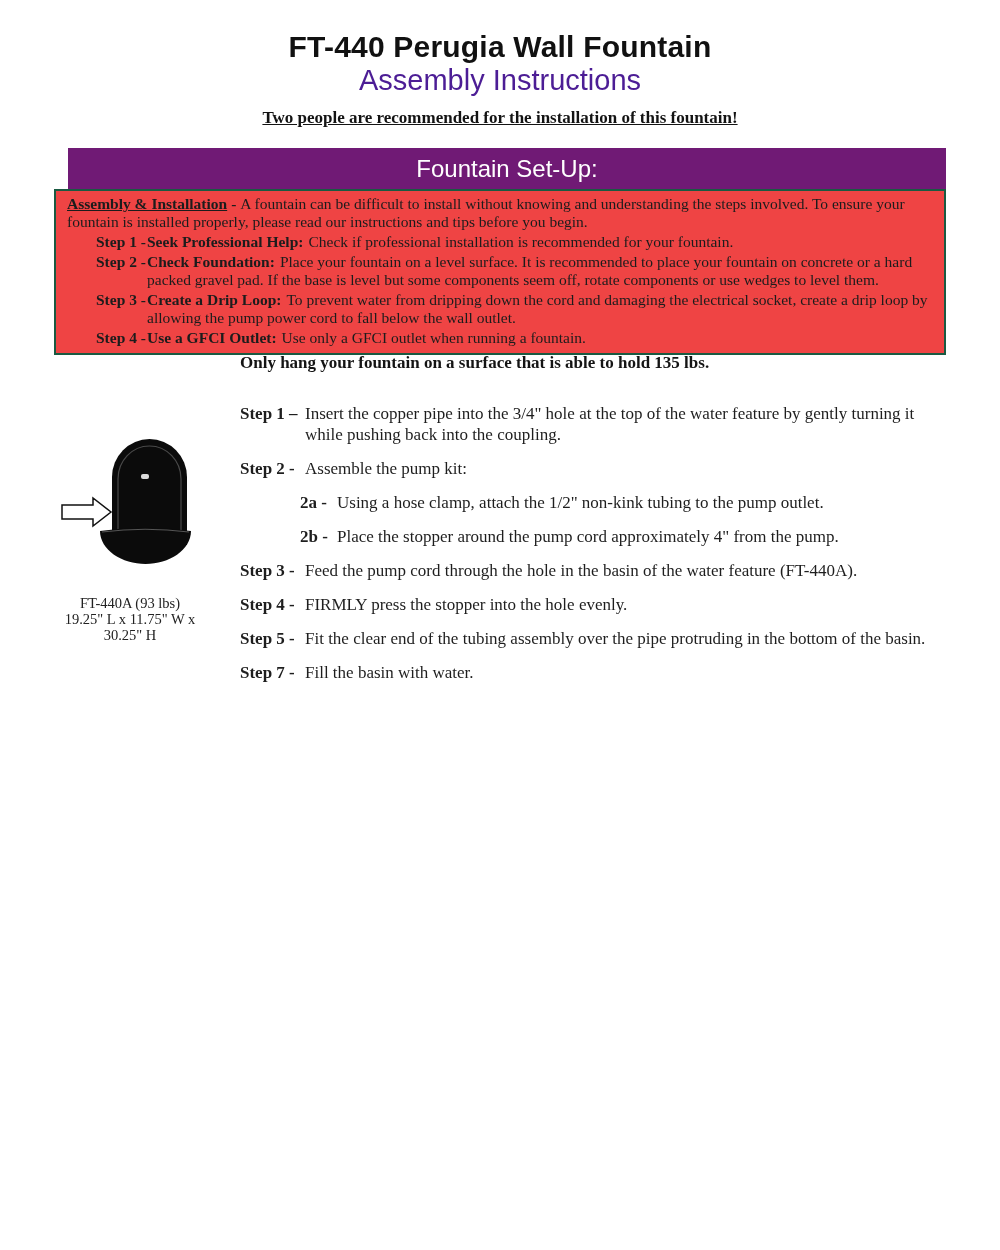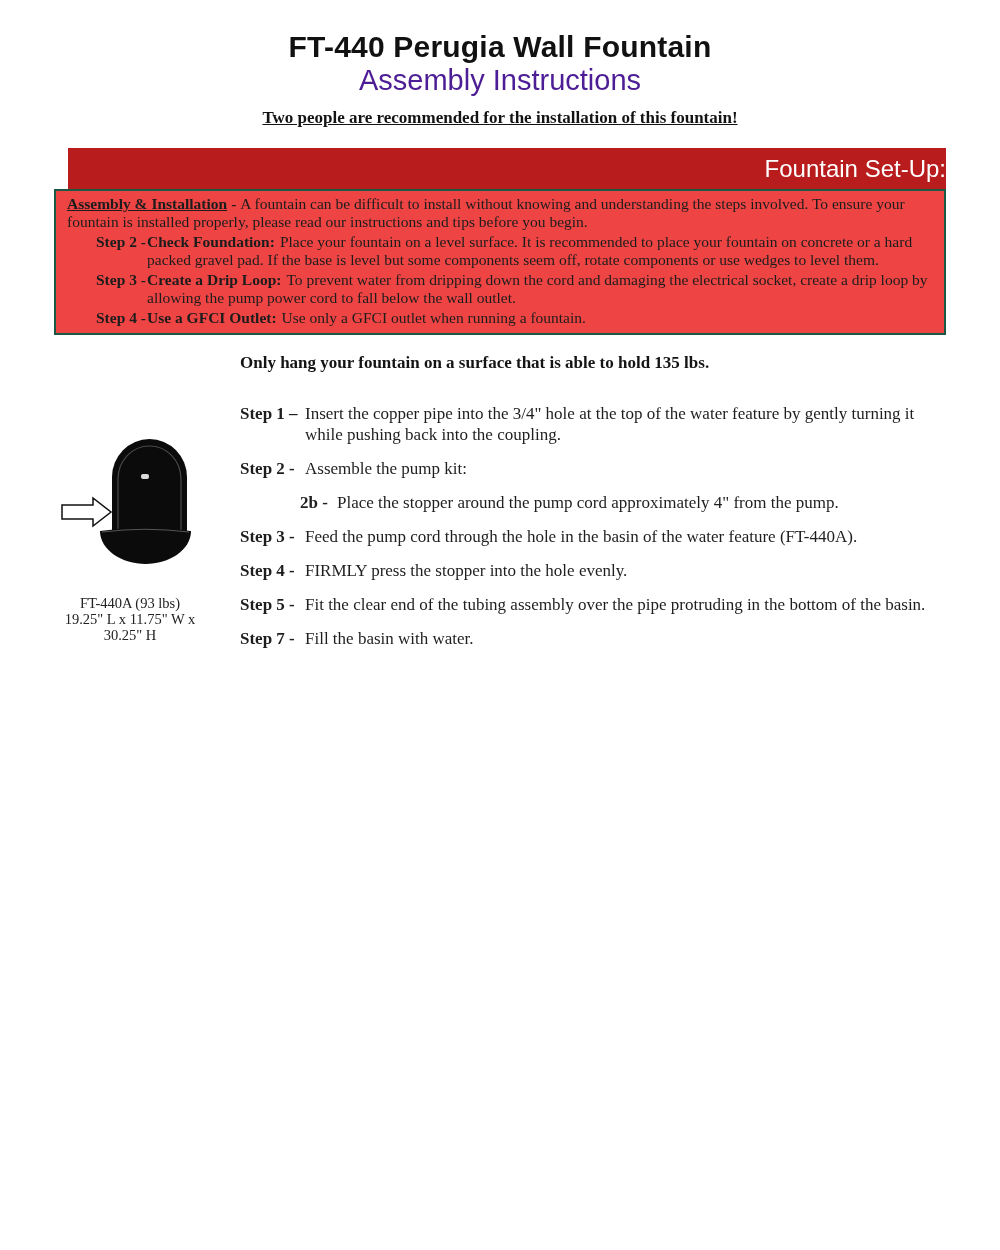--- a/index.html
+++ b/index.html
@@ -22,21 +22,21 @@
     font-family:"Liberation Sans", sans-serif; font-weight:normal; font-size:29px;
     color:#4c1d95; margin:0;
   }
   .notice {
     position:absolute; top:108px; left:0; width:100%; text-align:center;
     font-size:17px; font-weight:bold; text-decoration:underline; color:#131313;
   }
 
   .greenbar {
     position:absolute; left:68px; right:54px; top:148px; height:41px;
-    background:#b91c1c; color:#ffffff; text-align:right;
+    background:#701a75; color:#ffffff; text-align:center;
     font-family:"Liberation Sans", sans-serif; font-size:24px; line-height:41px;
   }
 
   .setup-box {
     position:absolute; left:54px; right:54px; top:189px;
     border:2px solid #1a5a42; background:#ef4444;
     padding:4px 11px 6px 11px;
     font-size:15.5px; line-height:18px; color:#1c1c1c;
   }
   .intro { margin:0 0 2px 0; }
@@ -71,20 +71,24 @@
   <div class="notice">Two people are recommended for the installation of this fountain!</div>
 
   <div class="greenbar">
     <span>Fountain Set-Up:</span>
   </div>
 
   <div class="setup-box">
     <p class="intro"><span class="b u">Assembly &amp; Installation</span><span class="sep">-</span><span>A fountain can be difficult to install without knowing and understanding the steps involved. To ensure your fountain is installed properly, please read our instructions and tips before you begin.</span></p>
 
     <div class="sstep">
+      <span class="slabel">Step 1 -</span>
+      <span class="sbody"><span class="st">Seek Professional Help:</span><span>Check if professional installation is recommended for your fountain.</span></span>
+    </div>
+    <div class="sstep">
       <span class="slabel">Step 2 -</span>
       <span class="sbody"><span class="st">Check Foundation:</span><span>Place your fountain on a level surface. It is recommended to place your fountain on concrete or a hard packed gravel pad. If the base is level but some components seem off, rotate components or use wedges to level them.</span></span>
     </div>
     <div class="sstep">
       <span class="slabel">Step 3 -</span>
       <span class="sbody"><span class="st">Create a Drip Loop:</span><span>To prevent water from dripping down the cord and damaging the electrical socket, create a drip loop by allowing the pump power cord to fall below the wall outlet.</span></span>
     </div>
     <div class="sstep">
       <span class="slabel">Step 4 -</span>
       <span class="sbody"><span class="st">Use a GFCI Outlet:</span><span>Use only a GFCI outlet when running a fountain.</span></span>
@@ -116,20 +120,24 @@
 
     <div class="mstep">
       <span class="mlabel">Step 1 –</span>
       <span class="mbody">Insert the copper pipe into the 3/4" hole at the top of the water feature by gently turning it while pushing back into the coupling.</span>
     </div>
     <div class="mstep">
       <span class="mlabel">Step 2 -</span>
       <span class="mbody">Assemble the pump kit:</span>
     </div>
     <div class="mstep sub">
+      <span class="mlabel">2a -</span>
+      <span class="mbody">Using a hose clamp, attach the 1/2" non-kink tubing to the pump outlet.</span>
+    </div>
+    <div class="mstep sub">
       <span class="mlabel">2b -</span>
       <span class="mbody">Place the stopper around the pump cord approximately 4" from the pump.</span>
     </div>
     <div class="mstep">
       <span class="mlabel">Step 3 -</span>
       <span class="mbody">Feed the pump cord through the hole in the basin of the water feature (FT-440A).</span>
     </div>
     <div class="mstep">
       <span class="mlabel">Step 4 -</span>
       <span class="mbody">FIRMLY press the stopper into the hole evenly.</span>

